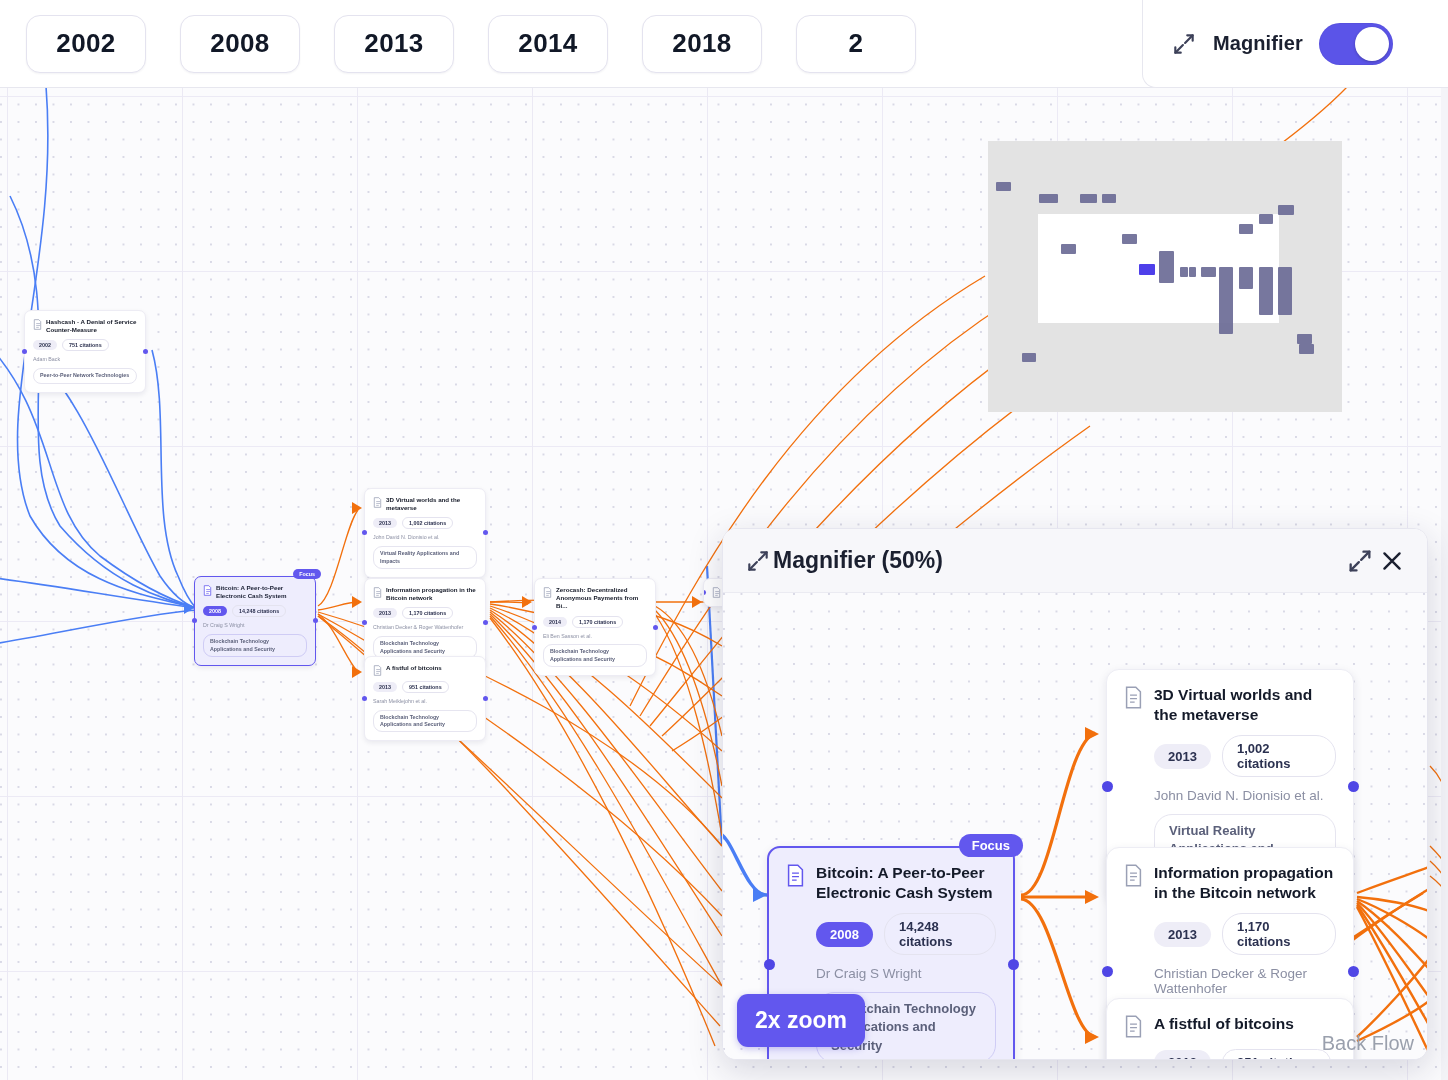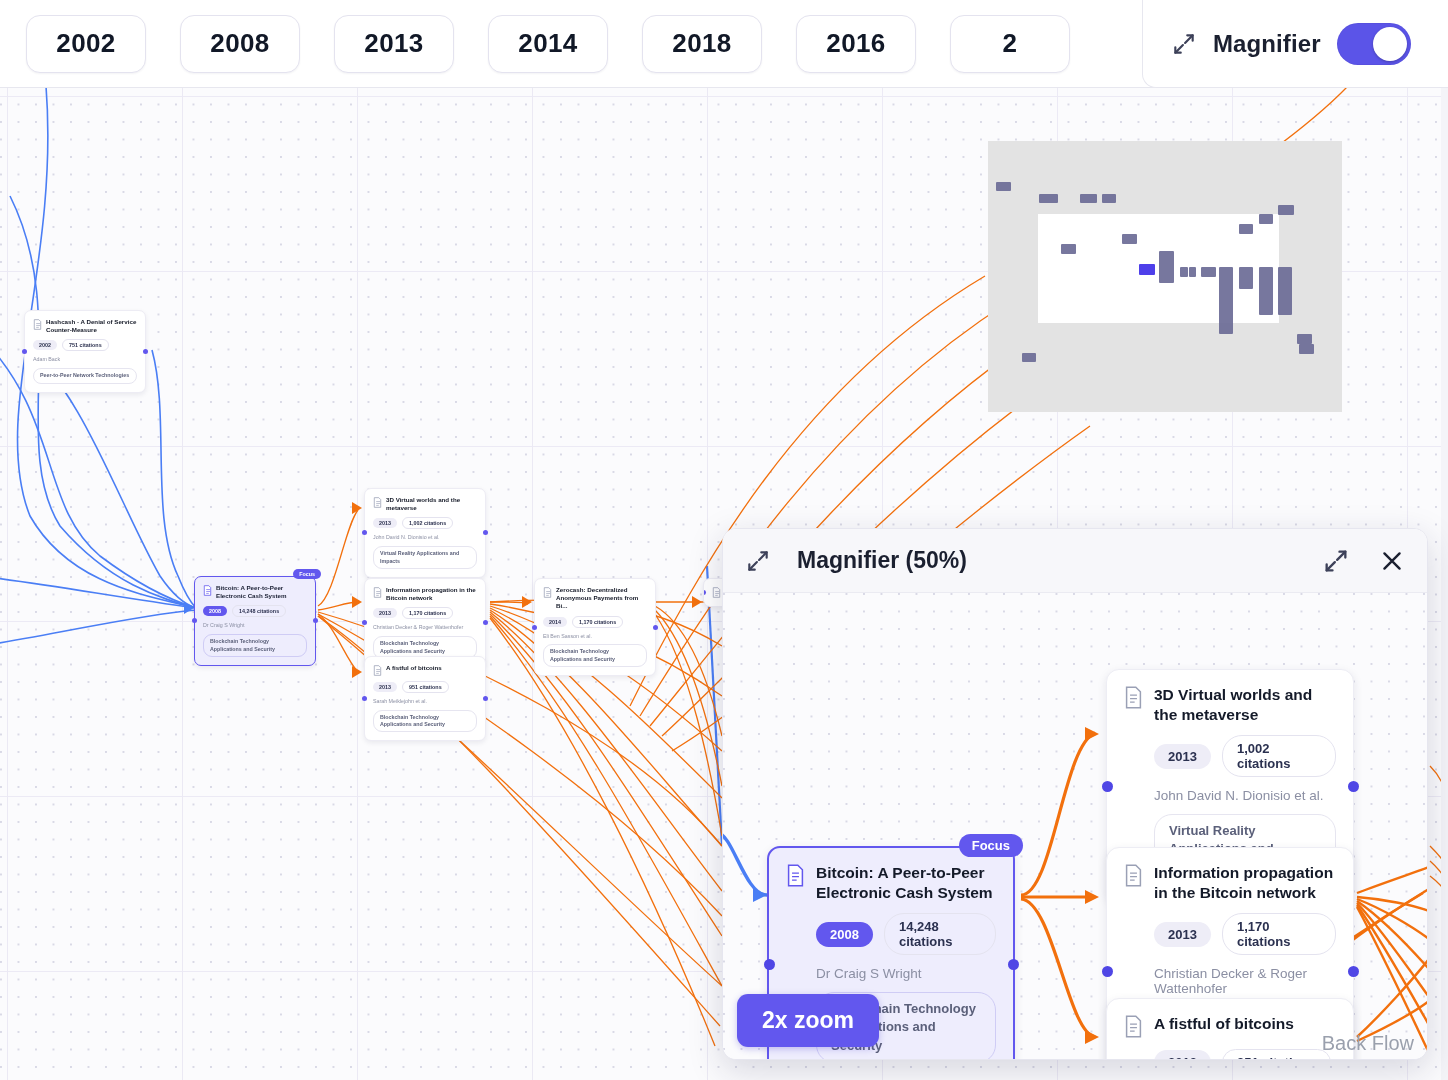--- a/index.html
+++ b/index.html
@@ -58,21 +58,21 @@
     background: #ffffff;
     border: 1px solid #e7e7ef;
     border-top: none; border-right: none;
     border-radius: 0 0 0 14px;
     display: flex; align-items: center; gap: 16px;
     padding: 0 28px 0 28px;
     z-index: 60;
   }
   .expand-ico { width: 26px; height: 26px; flex: 0 0 auto; color:#3d4159; }
   .magnifier-ctl .mlabel {
-    font-size: 24px; font-weight: 700; color: #1b2030; letter-spacing:.1px;
+    font-size: 20px; font-weight: 700; color: #1b2030; letter-spacing:.1px;
   }
   .switch {
     width: 74px; height: 42px; border-radius: 21px;
     background: #5b54e8; position: relative; flex: 0 0 auto;
     box-shadow: inset 0 0 0 1px rgba(0,0,0,.04);
   }
   .switch .knob {
     position: absolute; top: 4px; right: 4px;
     width: 34px; height: 34px; border-radius: 50%;
     background: #fff; box-shadow: 0 1px 3px rgba(0,0,0,.25);
@@ -158,21 +158,21 @@
     background: #ffffff;
     border: 1px solid #e6e6ef;
     border-radius: 14px;
     box-shadow: 0 10px 34px rgba(30,30,70,.17);
     overflow: hidden;
     z-index: 50;
   }
   .mag-head {
     height: 64px; background: #f7f7fa;
     border-bottom: 1px solid #ebebf2;
-    display: flex; align-items: center; gap: 26px;
+    display: flex; align-items: center; gap: 2px;
     padding: 0 20px 0 22px;
   }
   .mag-head .mtitle {
     font-size: 23px; font-weight: 700; color: #1b2030; flex: 1;
   }
   .icon-btn {
     width: 30px; height: 30px; color: #3d4159;
     display: flex; align-items: center; justify-content: center;
   }
   .mag-body {
@@ -211,21 +211,21 @@
     font-size: 13px; font-weight: 700; padding: 4px 13px; z-index: 3;
   }
   .bhandle { position: absolute; width: 11px; height: 11px; border-radius: 50%; background: #4f46e5; top: 50%; margin-top: -5.5px; }
   .bhandle.l { left: -5.5px; }
   .bhandle.r { right: -5.5px; }
 
   .zoom-btn {
     position: absolute; left: 14px; bottom: 14px;
     background: #6257ee; color: #fff;
     font-size: 23px; font-weight: 700;
-    padding: 13px 25px; border-radius: 11px;
+    padding: 13px 18px; border-radius: 11px;
     border: none; z-index: 30;
     box-shadow: 0 2px 7px rgba(60,50,200,.28);
   }
   .attribution {
     position: absolute; right: 13px; bottom: 6px;
     font-size: 20px; color: #9aa0ad; font-weight: 400; z-index: 30;
   }
 
   
   .scroll-track {
@@ -467,21 +467,20 @@
     <div class="mm-node" style="left:309px;top:193px; width:15px; height:10px;"></div>
     <div class="mm-node" style="left:311px;top:203px; width:15px; height:10px;"></div>
   </div>
 
   <div class="topbar">
     <div class="year-chip">2002</div>
     <div class="year-chip">2008</div>
     <div class="year-chip">2013</div>
     <div class="year-chip">2014</div>
     <div class="year-chip">2018</div>
-    <div class="year-chip">2016</div>
     <div class="year-chip">2</div>
   </div>
 
   <div class="magnifier-ctl">
     <svg class="expand-ico" viewBox="0 0 24 24" fill="none" stroke="#3d4159" stroke-width="2" stroke-linecap="round" stroke-linejoin="round">
       <path d="M15 4h5v5"></path>
         <path d="M20 4l-7 7"></path>
       <path d="M9 20H4v-5"></path>
         <path d="M4 20l7-7"></path>
     </svg>

